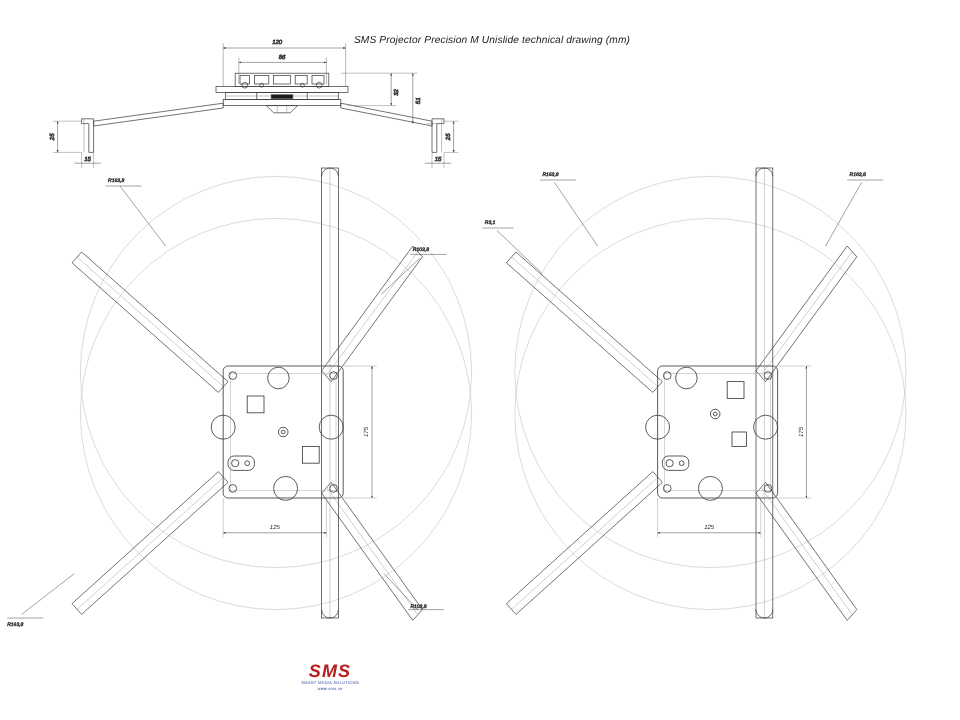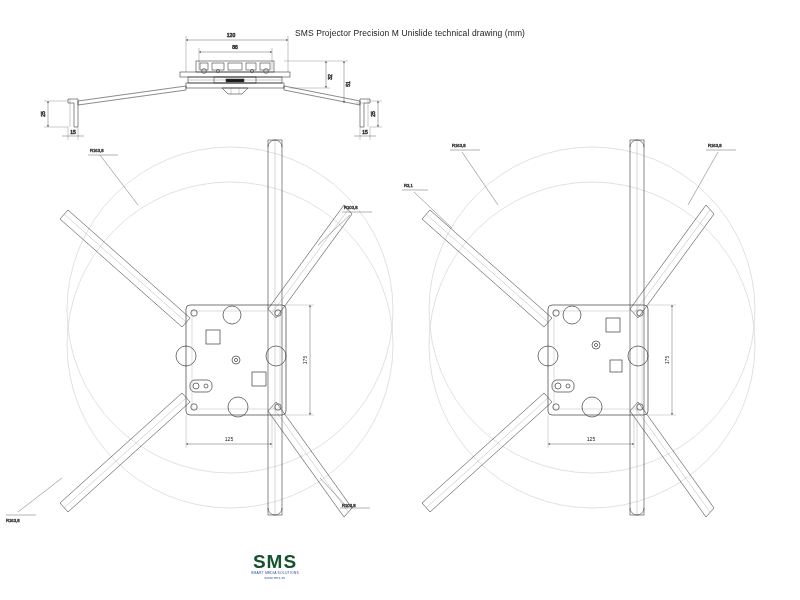--- a/index.html
+++ b/index.html
@@ -9,20 +9,21 @@
   }
   body {
     font-family: "Liberation Sans", sans-serif;
   }
   #page {
     position: relative;
     width: 800px;
     height: 600px;
     background: #ffffff;
     overflow: hidden;
+    font-style: italic;
   }
   #drawing-svg {
     position: absolute;
     left: 0;
     top: 0;
     width: 800px;
     height: 600px;
   }
   .title-block {
     position: absolute;
@@ -40,23 +41,23 @@
     white-space: nowrap;
   }
   .watermark {
     position: absolute;
     left: 245px;
     top: 552px;
     width: 60px;
     text-align: center;
   }
   .wm-logo {
-    font-size: 19px;
+    font-size: 15px;
     font-weight: bold;
-    color: #14532d;
+    color: #b91c1c;
     letter-spacing: 1px;
     line-height: 1;
   }
   .wm-sub {
     font-size: 3.4px;
     color: #2f4f9e;
     letter-spacing: 0.2px;
     line-height: 1.15;
     margin-top: 1px;
   }

